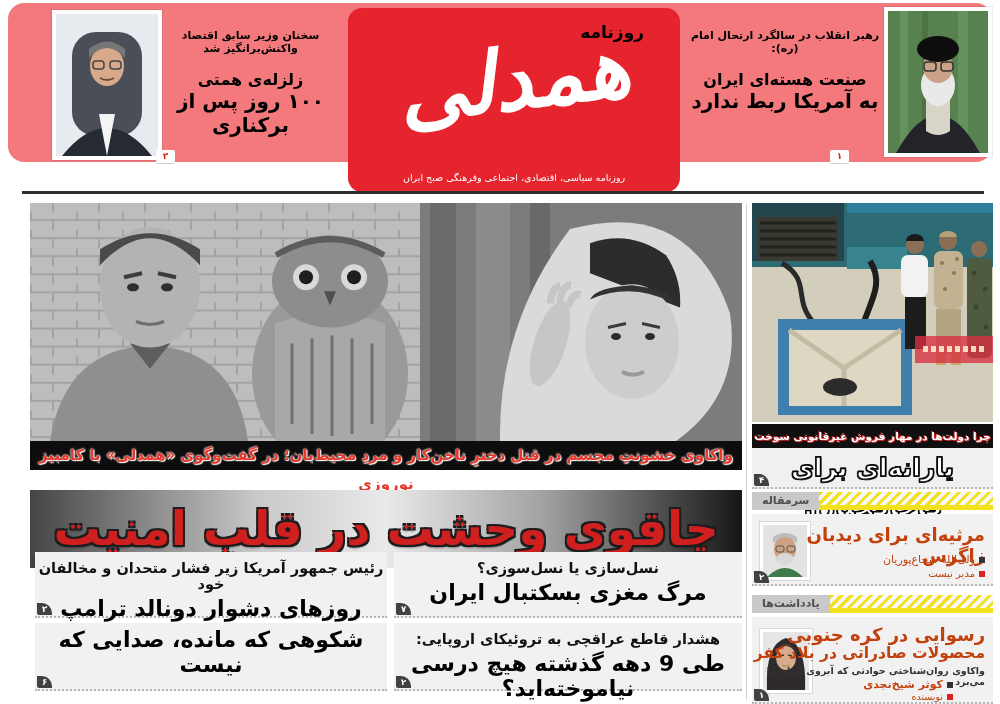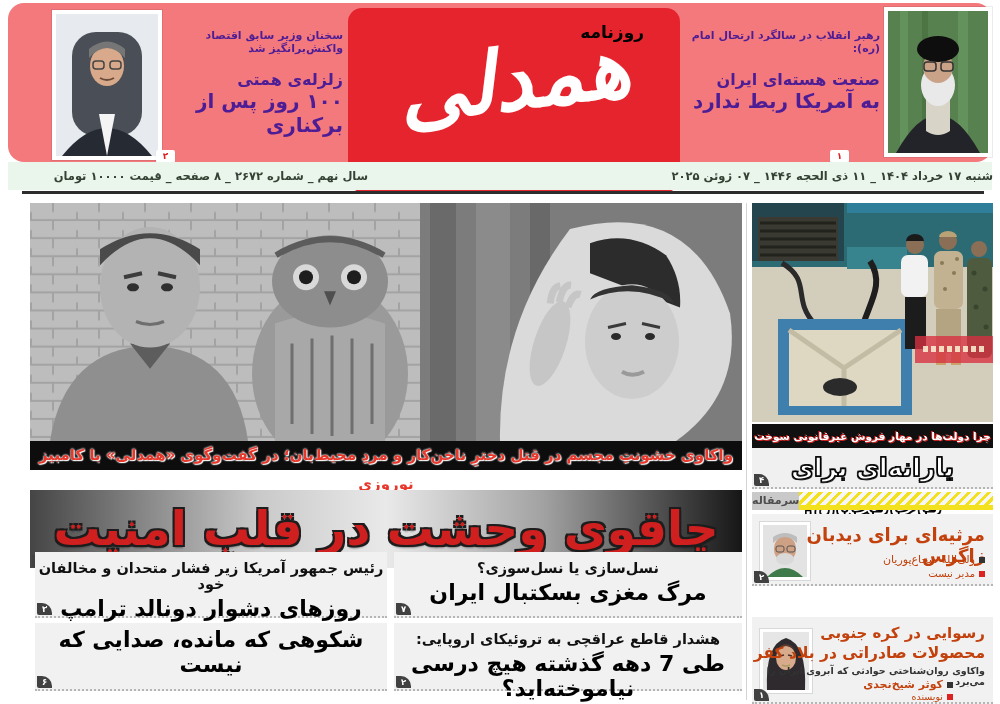--- a/index.html
+++ b/index.html
@@ -4,21 +4,21 @@
 <style>
   html,body{margin:0;padding:0;background:#fff;}
   #page{position:relative;width:1000px;height:704px;background:#ffffff;overflow:hidden;
         font-family:"DejaVu Sans",sans-serif;direction:rtl;}
   .abs{position:absolute;}
 
   
   .banner{left:8px;top:3px;width:984px;height:159px;background:#f4797d;border-radius:16px;}
   .photo-frame{position:absolute;border:4px solid #fff;box-shadow:0 0 0 1px rgba(0,0,0,.08);overflow:hidden;background:#dfe3e8;}
   .photo-frame svg{display:block;width:100%;height:100%;}
-  .banner-story{position:absolute;color:#4c1d95;}
+  .banner-story{position:absolute;text-align:center;color:#000000;}
   .banner-story .kicker{font-size:11px;font-weight:bold;}
   .banner-story .t1{font-size:16px;font-weight:800;margin-top:15px;}
   .banner-story .t2{font-size:20px;font-weight:800;}
   .page-tab{position:absolute;width:19px;height:13px;background:#fff;color:#d22;font-size:9px;
             line-height:13px;text-align:center;font-weight:bold;border-radius:2px;box-shadow:0 1px 1px rgba(0,0,0,.2);}
 
   .logo-box{position:absolute;left:340px;top:5px;width:332px;height:184px;background:#e6242d;border-radius:14px;}
   .logo-top{position:absolute;top:14px;right:36px;color:#000000;font-size:17px;font-weight:bold;}
   .logo-name{position:absolute;top:26px;left:0;width:100%;text-align:center;color:#fff;
              font-size:84px;font-weight:800;font-style:italic;transform:rotate(-7deg);line-height:1.1;}
@@ -55,21 +55,21 @@
   .side-photo svg{display:block;width:100%;height:100%;}
   .watermark{position:absolute;right:0;top:133px;width:78px;height:27px;background:rgba(217,48,64,.78);}
   .watermark i{position:absolute;left:8px;top:10px;width:62px;height:6px;
                background:repeating-linear-gradient(90deg,#ffd 0 5px,transparent 5px 8px);opacity:.8;}
   .side-kicker{left:752px;top:424px;width:241px;height:24px;background:#101010;text-align:center;}
   .side-kicker span{font-size:10.5px;line-height:24px;font-weight:bold;color:#fff;text-shadow:1px 1px 0 #c22,-1px -1px 0 #c22;}
   .side-title{left:752px;top:448px;width:241px;height:39px;background:#f0f0f0;text-align:center;border-bottom:2px dotted #b5b5b5;}
   .side-title span{font-size:25px;line-height:39px;font-weight:800;color:#fff;
                    -webkit-text-stroke:1.3px #000;text-shadow:1px 1px 0 #333,-1px -1px 0 #333,1px -1px 0 #333,-1px 1px 0 #333;}
   .section-bar{position:absolute;left:752px;width:241px;height:18px;display:flex;direction:ltr;}
-  .section-label{background:#c9c9c9;color:#4e4e4e;font-size:11px;font-weight:bold;line-height:18px;padding:0 0;}
+  .section-label{background:#c9c9c9;color:#4e4e4e;font-size:11px;font-weight:bold;line-height:18px;padding:0 10px;}
   .section-hatch{flex:1;background:repeating-linear-gradient(135deg,#f3e11e 0 3px,#f6f6f6 3px 7px);border-bottom:5px solid #f3e11e;}
   .side-box{position:absolute;left:752px;width:241px;background:#f1f1f1;border-bottom:2px dotted #b5b5b5;}
   .side-box .sb-photo{position:absolute;border:3px solid #fff;box-shadow:0 0 0 1px rgba(0,0,0,.1);overflow:hidden;}
   .side-box .sb-photo svg{display:block;width:100%;height:100%;}
   .sb-text{position:absolute;right:8px;text-align:right;color:#c2410c;}
   .bullet{display:inline-block;width:6px;height:6px;background:#333;margin-left:4px;}
   .bullet.red{background:#d22;}
 
   .t-strong{font-weight:800;}
 </style>
@@ -122,24 +122,20 @@
         <path d="M38,84 Q50,94 62,84 L62,120 Q50,128 38,120 Z" fill="#d8d4c8"></path>
         <ellipse cx="50" cy="74" rx="17" ry="21" fill="#e9e9e9"></ellipse>
         <ellipse cx="50" cy="56" rx="15" ry="16" fill="#caa287"></ellipse>
         <ellipse cx="50" cy="38" rx="21" ry="13" fill="#0e0e0e"></ellipse>
         <rect x="36" y="51" width="12" height="9" rx="3" fill="none" stroke="#333" stroke-width="1.5"></rect>
         <rect x="53" y="51" width="12" height="9" rx="3" fill="none" stroke="#333" stroke-width="1.5"></rect>
       </svg>
     </div>
   </div>
 
-  <div class="abs dateline">
-    <span class="issue-info">سال نهم _ شماره ۲۶۷۲ _ ۸ صفحه _ قیمت ۱۰۰۰۰ تومان</span>
-    <span class="date-info">شنبه ۱۷ خرداد ۱۴۰۴ _ ۱۱ ذی الحجه ۱۴۴۶ _ ۰۷ ژوئن ۲۰۲۵</span>
-  </div>
   <div class="abs top-rule"></div>
 
   <div class="abs main-photo">
     <svg viewBox="0 0 712 237" preserveAspectRatio="none">
       <defs>
         <pattern id="brick" width="46" height="18" patternUnits="userSpaceOnUse">
           <rect width="46" height="18" fill="#bdbdbd"></rect>
           <rect y="16" width="46" height="2" fill="#a3a3a3"></rect>
           <rect x="22" width="2" height="9" fill="#a3a3a3"></rect>
           <rect x="0" y="9" width="2" height="9" fill="#a3a3a3"></rect>
@@ -204,21 +200,21 @@
     <div class="title">شکوهی که مانده، صدایی که نیست</div>
     <div class="fold">۶</div>
   </div>
   <div class="story" style="left:394px;top:552px;width:348px;height:64px;">
     <div class="kicker">نسل‌سازی یا نسل‌سوزی؟</div>
     <div class="title">مرگ مغزی بسکتبال ایران</div>
     <div class="fold">۷</div>
   </div>
   <div class="story" style="left:394px;top:623px;width:348px;height:66px;">
     <div class="kicker">هشدار قاطع عراقچی به تروئیکای اروپایی:</div>
-    <div class="title">طی 7 دهه گذشته هیچ درسی نیاموخته‌اید؟</div>
+    <div class="title">طی 9 دهه گذشته هیچ درسی نیاموخته‌اید؟</div>
     <div class="fold">۲</div>
   </div>
 
   <div class="abs vdiv"></div>
 
   <div class="abs side-photo">
     <svg viewBox="0 0 241 219" preserveAspectRatio="none">
       <rect width="241" height="219" fill="#d3cdbb"></rect>
       <rect width="241" height="64" fill="#2c6b74"></rect>
       <rect x="0" y="0" width="92" height="58" fill="#24454e"></rect>
@@ -291,32 +287,36 @@
     <div class="sb-text t-strong" style="top:10px;font-size:18px;">مرثیه‌ای برای دیدبان زاگرس</div>
     <div class="sb-text" style="top:39px;font-size:11px;font-weight:normal;">
       <span class="bullet"></span><span>ولی‌الله شجاع‌پوریان</span>
     </div>
     <div class="sb-text" style="top:54px;font-size:10px;">
       <span class="bullet red"></span><span>مدیر نیست</span>
     </div>
     <div class="fold">۲</div>
   </div>
 
+  <div class="section-bar" style="top:595px;">
+    <div class="section-label">یادداشت‌ها</div>
+    <div class="section-hatch"></div>
+  </div>
   <div class="side-box" style="top:617px;height:85px;">
     <div class="sb-photo" style="left:8px;top:12px;width:46px;height:58px;">
       <svg viewBox="0 0 46 58" preserveAspectRatio="none">
         <rect width="46" height="58" fill="#e6e6e6"></rect>
         <path d="M23,6 Q44,12 42,58 L4,58 Q2,12 23,6 Z" fill="#2e2a2e"></path>
         <ellipse cx="23" cy="26" rx="10" ry="12" fill="#d8ab8c"></ellipse>
         <path d="M14,18 Q23,10 32,18 Q28,12 23,12 Q18,12 14,18 Z" fill="#5a3a2a"></path>
         <path d="M17,24 L21,23 M25,23 L29,24" stroke="#4a3328" stroke-width="1.4"></path>
         <path d="M19,33 Q23,35 27,33" stroke="#a96" stroke-width="1.6" fill="none"></path>
       </svg>
     </div>
-    <div class="sb-text t-strong" style="top:7px;font-size:15px;">رسوایی در کره جنوبی</div>
+    <div class="sb-text t-strong" style="top:7px;font-size:18px;">رسوایی در کره جنوبی</div>
     <div class="sb-text t-strong" style="top:27px;font-size:15.5px;">محصولات صادراتی در بلاد کفر</div>
     <div class="sb-text" style="top:48px;font-size:9.5px;font-weight:bold;color:#333;">واکاوی روان‌شناختی حوادثی که آبروی ایران را می‌برد</div>
     <div class="sb-text" style="top:61px;right:40px;font-size:11px;font-weight:bold;">
       <span class="bullet"></span><span>کوثر شیخ‌نجدی</span>
     </div>
     <div class="sb-text" style="top:74px;right:40px;font-size:9.5px;">
       <span class="bullet red"></span><span>نویسنده</span>
     </div>
     <div class="fold">۱</div>
   </div>

